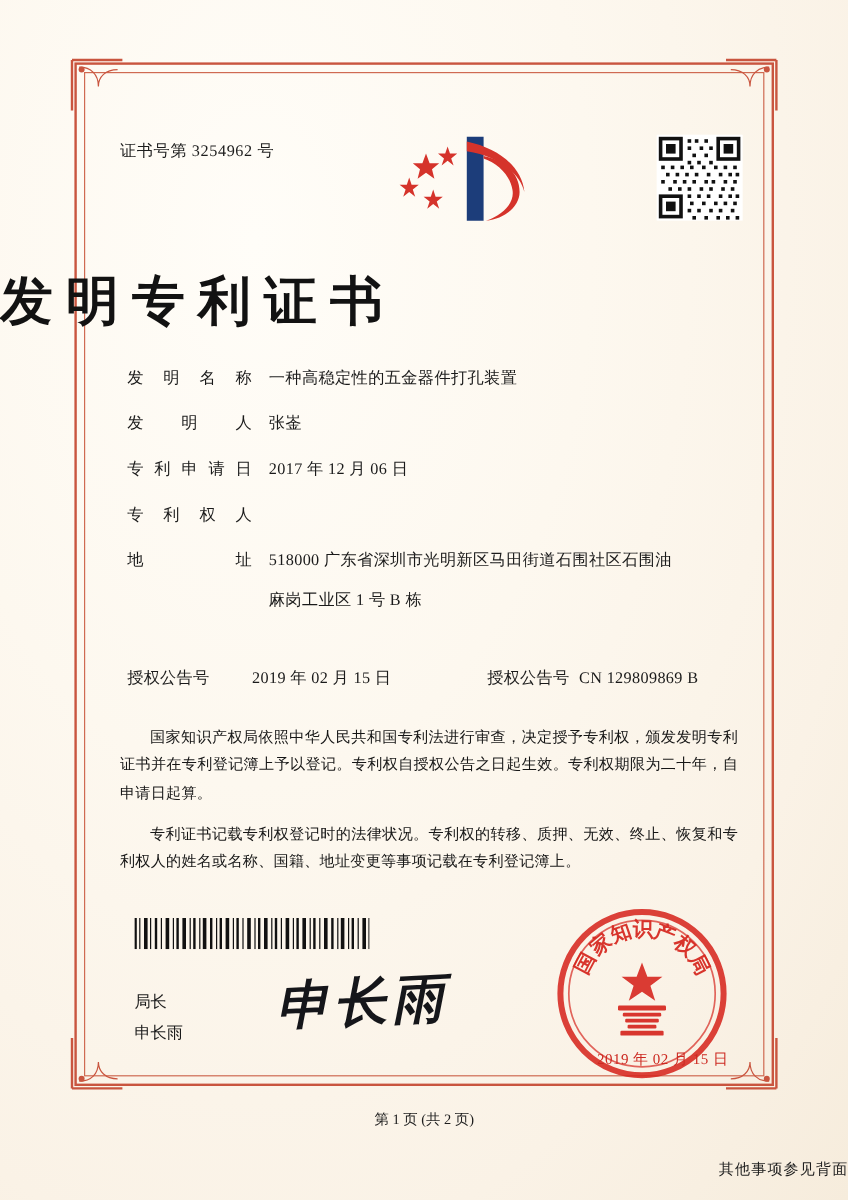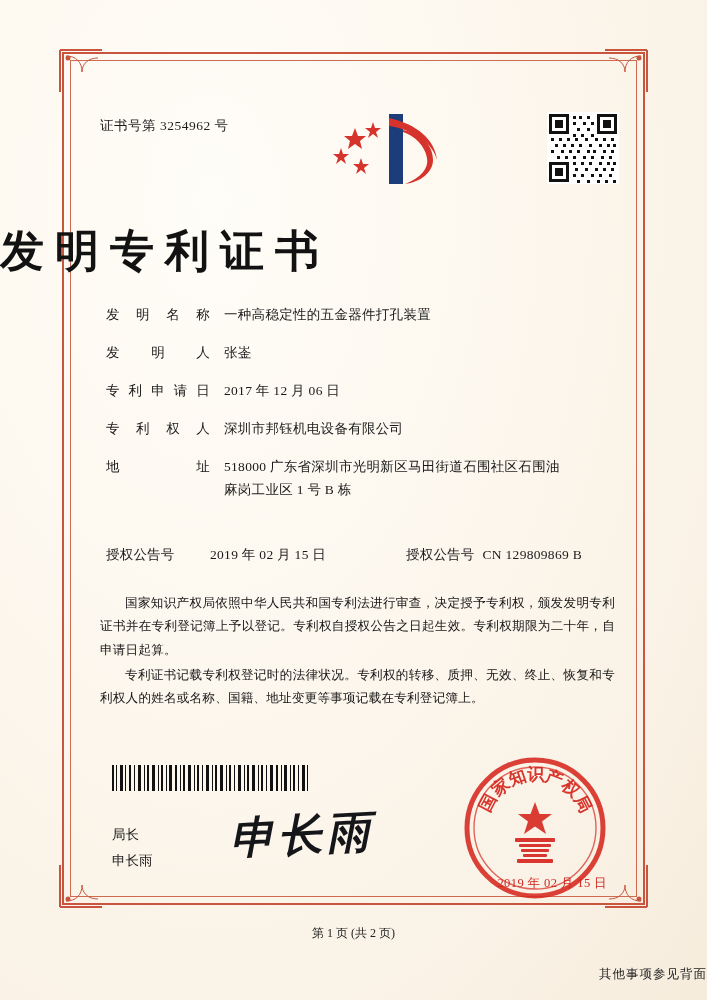--- a/index.html
+++ b/index.html
@@ -123,21 +123,21 @@
     flex: 0 0 104px;
     padding-right: 14px;
     box-sizing: content-box;
   }
   .row .value {
     flex: 1;
     letter-spacing: 0.3px;
   }
   .row .value .line2 {
     display: block;
-    margin-top: 3px;
+    margin-top: 13px;
     font-family: Liberation Serif, serif;
   }
   .row.split {
     display: flex;
   }
   .row.split .seg1 { display: flex; flex: 0 0 300px; }
   .row.split .seg2 { display: flex; flex: 1; margin-top: 27px; }
   .row.split .seg2 .label {
     width: auto;
     flex: 0 0 auto;
@@ -150,21 +150,21 @@
     left: 100px;
     right: 92px;
     top: 592px;
     font-size: 12.6px;
     line-height: 1.85;
     text-align: justify;
     color: #161616;
     letter-spacing: 0.2px;
   }
   .body-text p {
-    margin: 0 0 2px 0;
+    margin: 11px 0 2px 0;
     text-indent: 25px;
   }
 
   
   .barcode {
     position: absolute;
     left: 112px;
     top: 765px;
     width: 196px;
     height: 26px;
@@ -381,21 +381,20 @@
     </div>
 
 
     <div class="row">
       <span class="label spaced">专利申请日</span>
       <span class="value">2017 年 12 月 06 日</span>
     </div>
 
     <div class="row">
       <span class="label spaced">专利权人</span>
-      <span class="value">深圳市邦钰机电设备有限公司</span>
     </div>
 
     <div class="row">
       <span class="label spaced">地址</span>
       <span class="value">
         <span>518000 广东省深圳市光明新区马田街道石围社区石围油</span>
         <span class="line2">麻岗工业区 1 号 B 栋</span>
       </span>
     </div>
 

